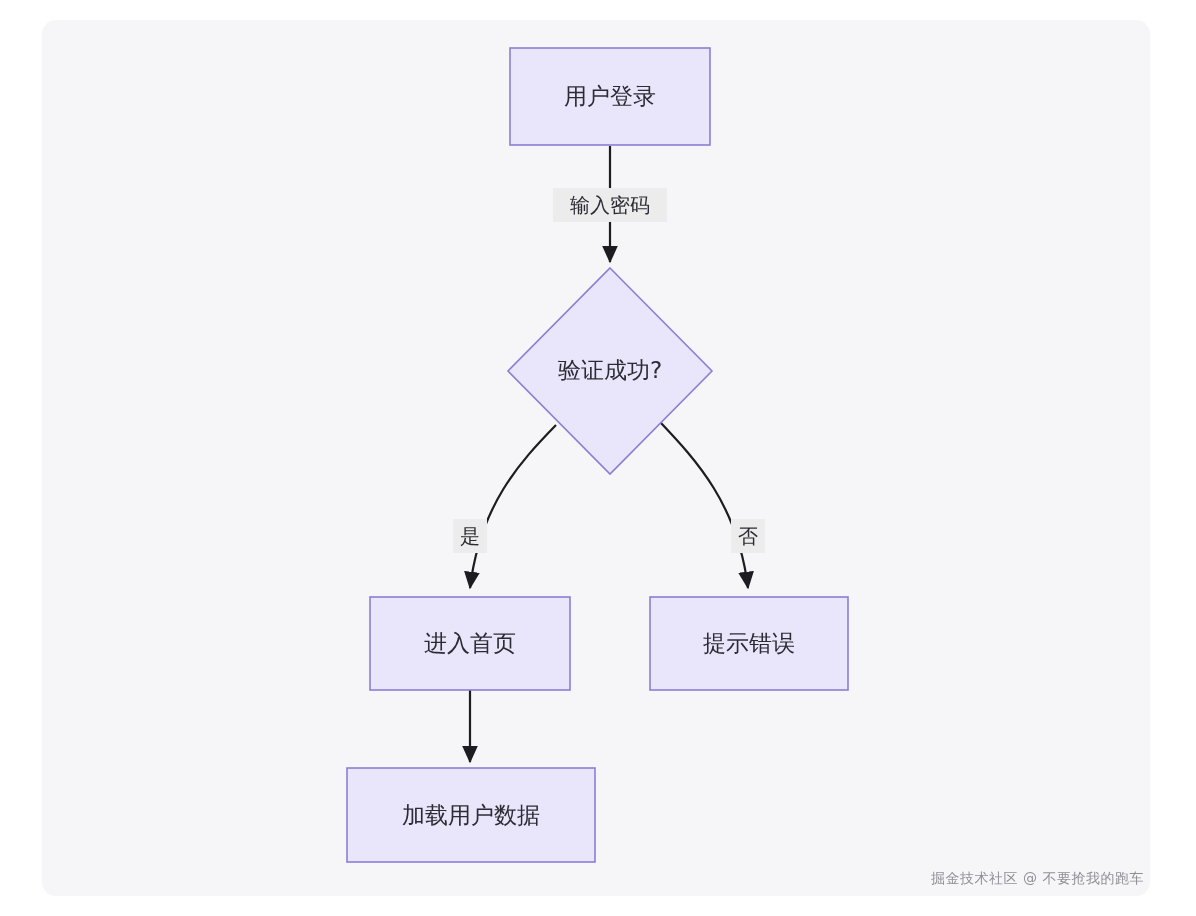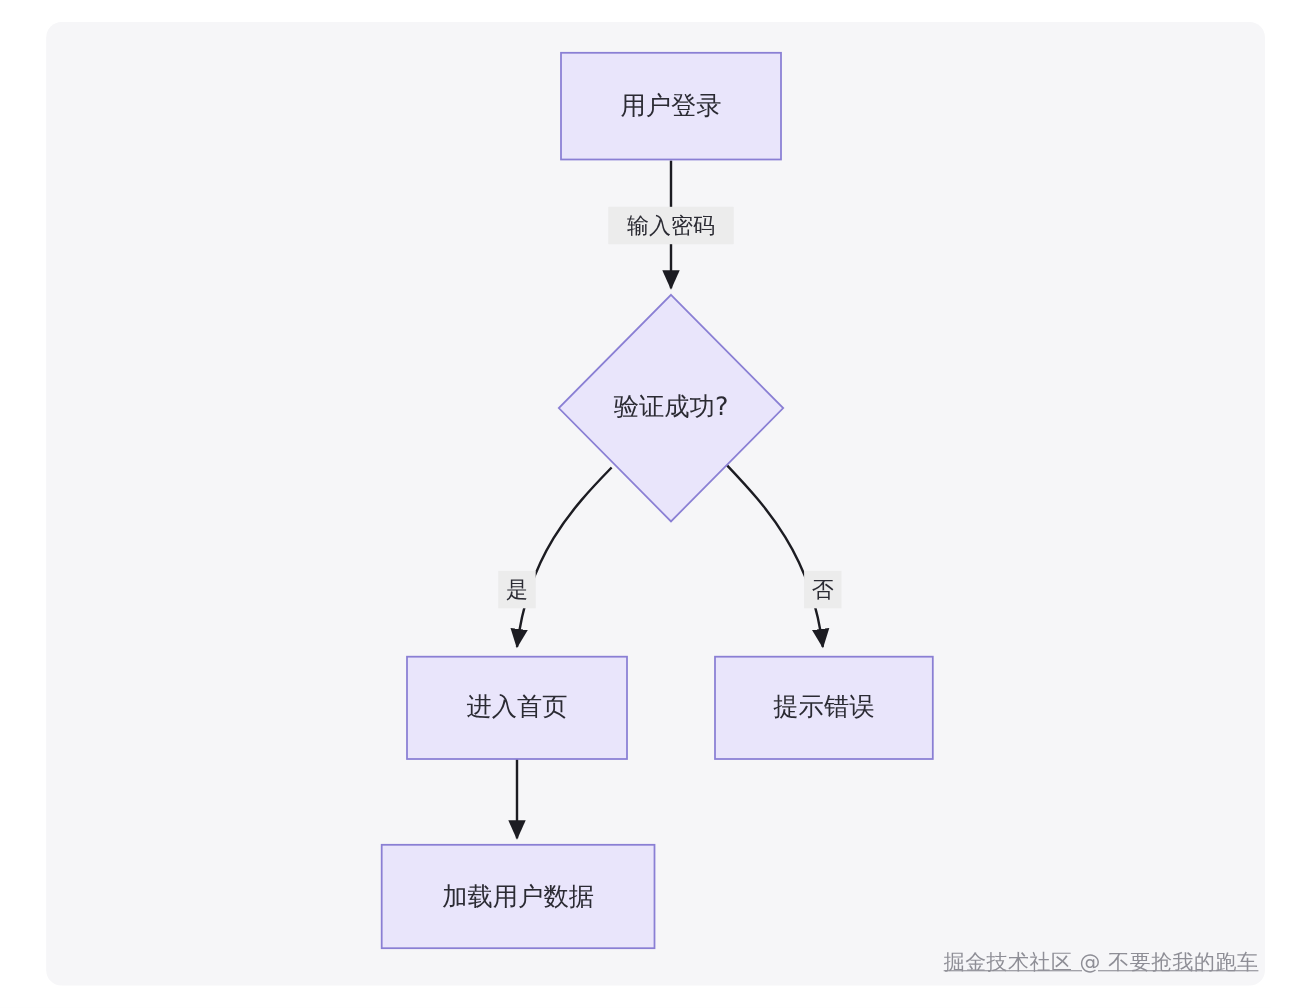--- a/index.html
+++ b/index.html
@@ -58,27 +58,26 @@
   }
   .edge-path {
     fill: none;
     stroke: #1c1c22;
     stroke-width: 2.2;
   }
   .watermark {
     position: absolute;
     right: 52px;
     bottom: 28px;
-    font-size: 19px;
+    font-size: 14px;
     color: #7d7d86;
     font-family: "DejaVu Sans", "Liberation Sans", sans-serif;
     letter-spacing: 0.5px;
     white-space: nowrap;
     opacity: 0.85;
-    text-decoration: underline;
   }
 </style>
 </head>
 <body>
 
 <div id="page">
 
   <div id="canvas"></div>
 
   <svg id="diagram" viewBox="0 0 1196 916">

